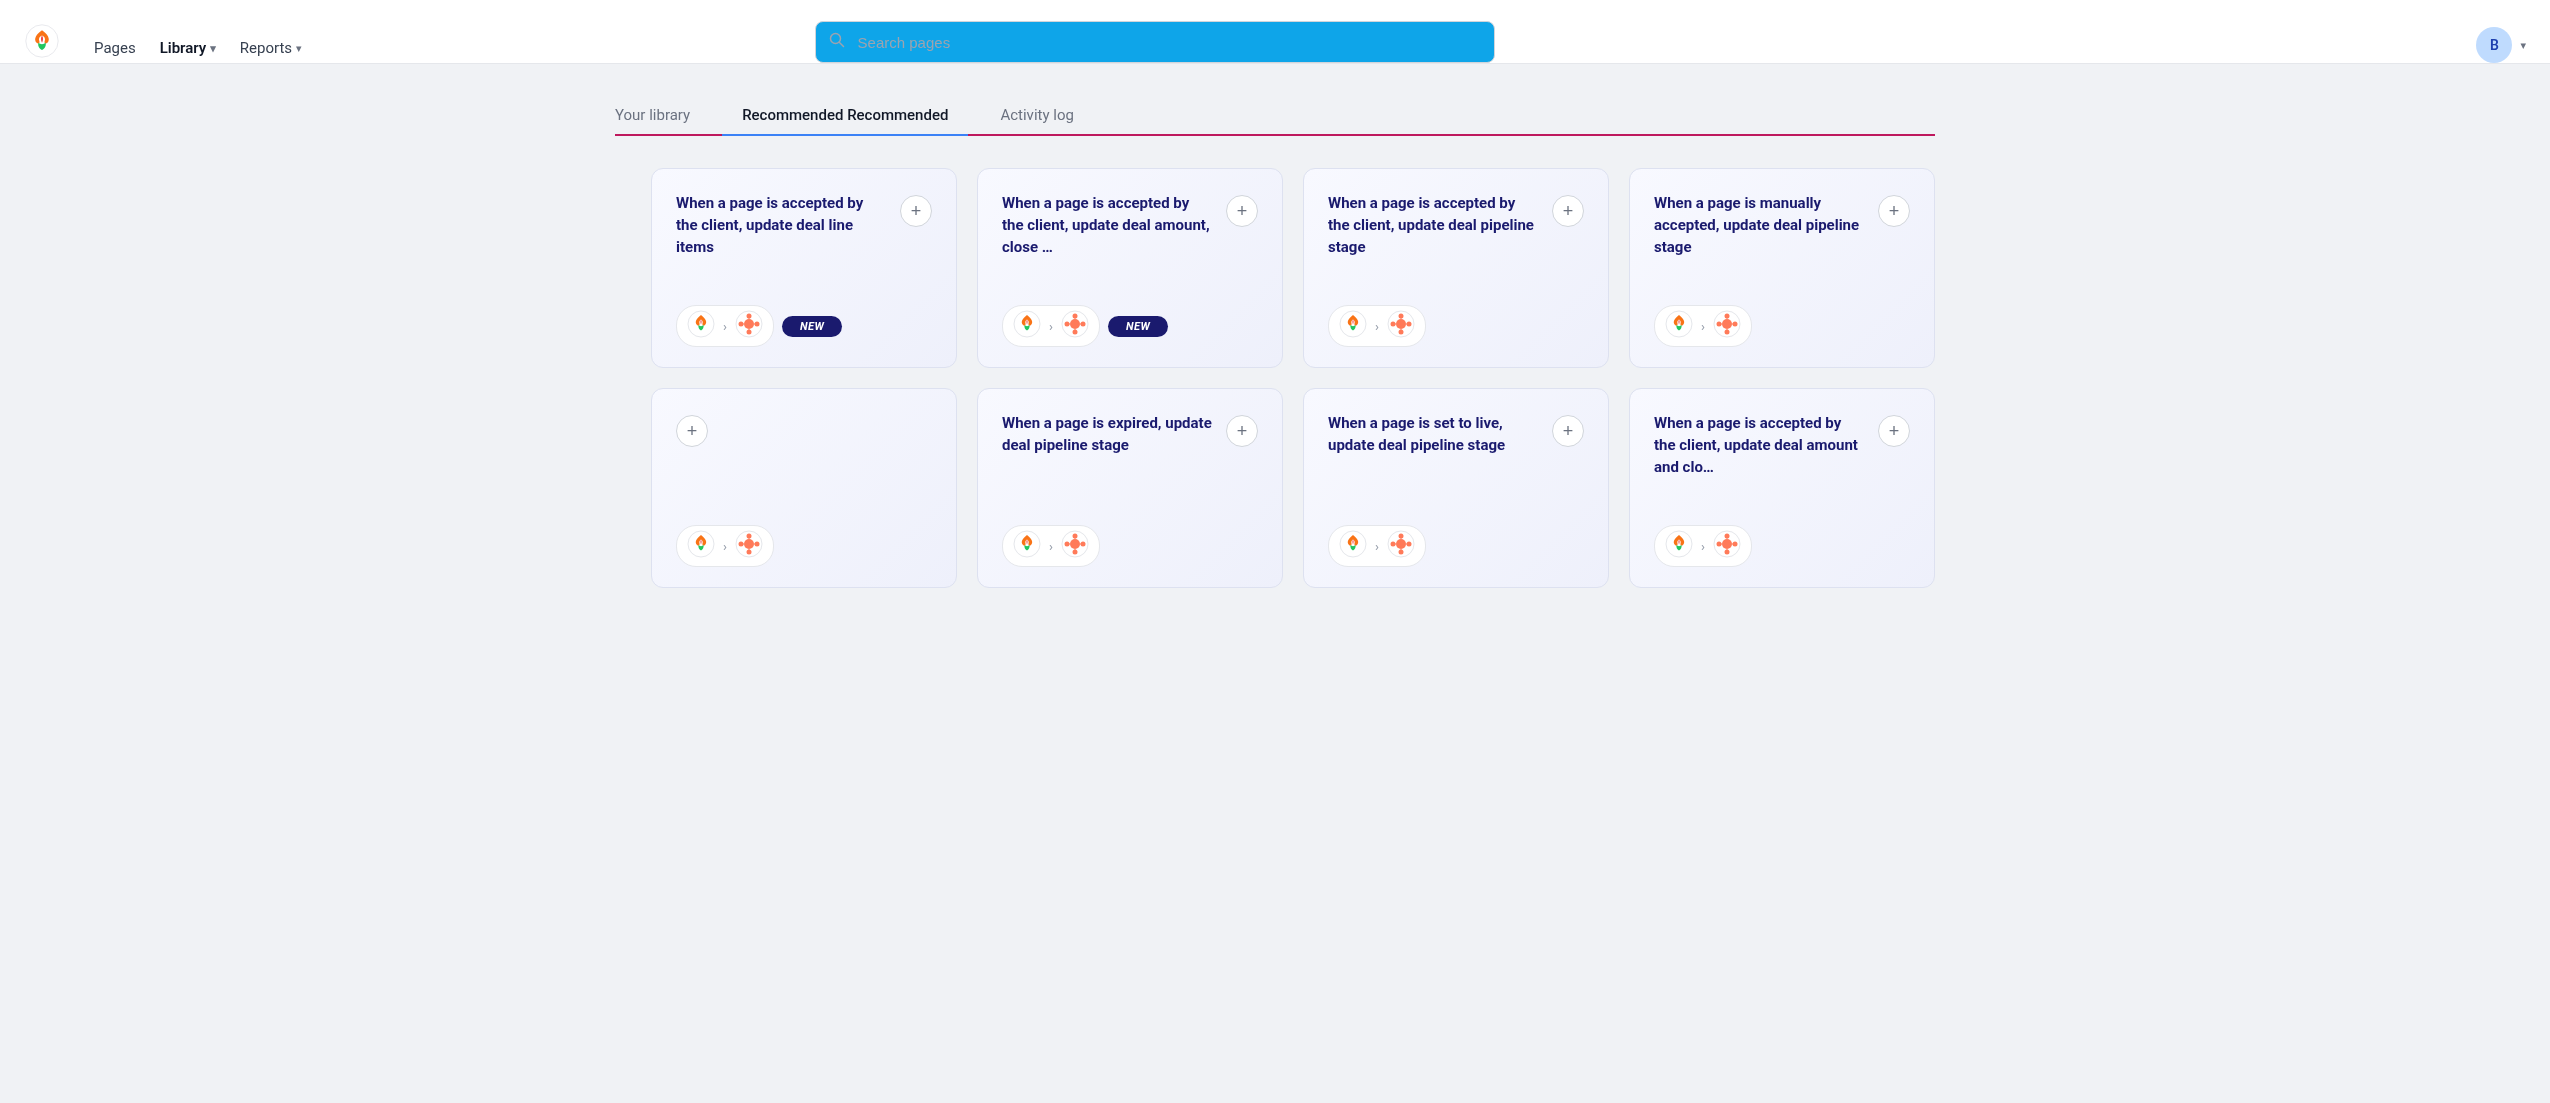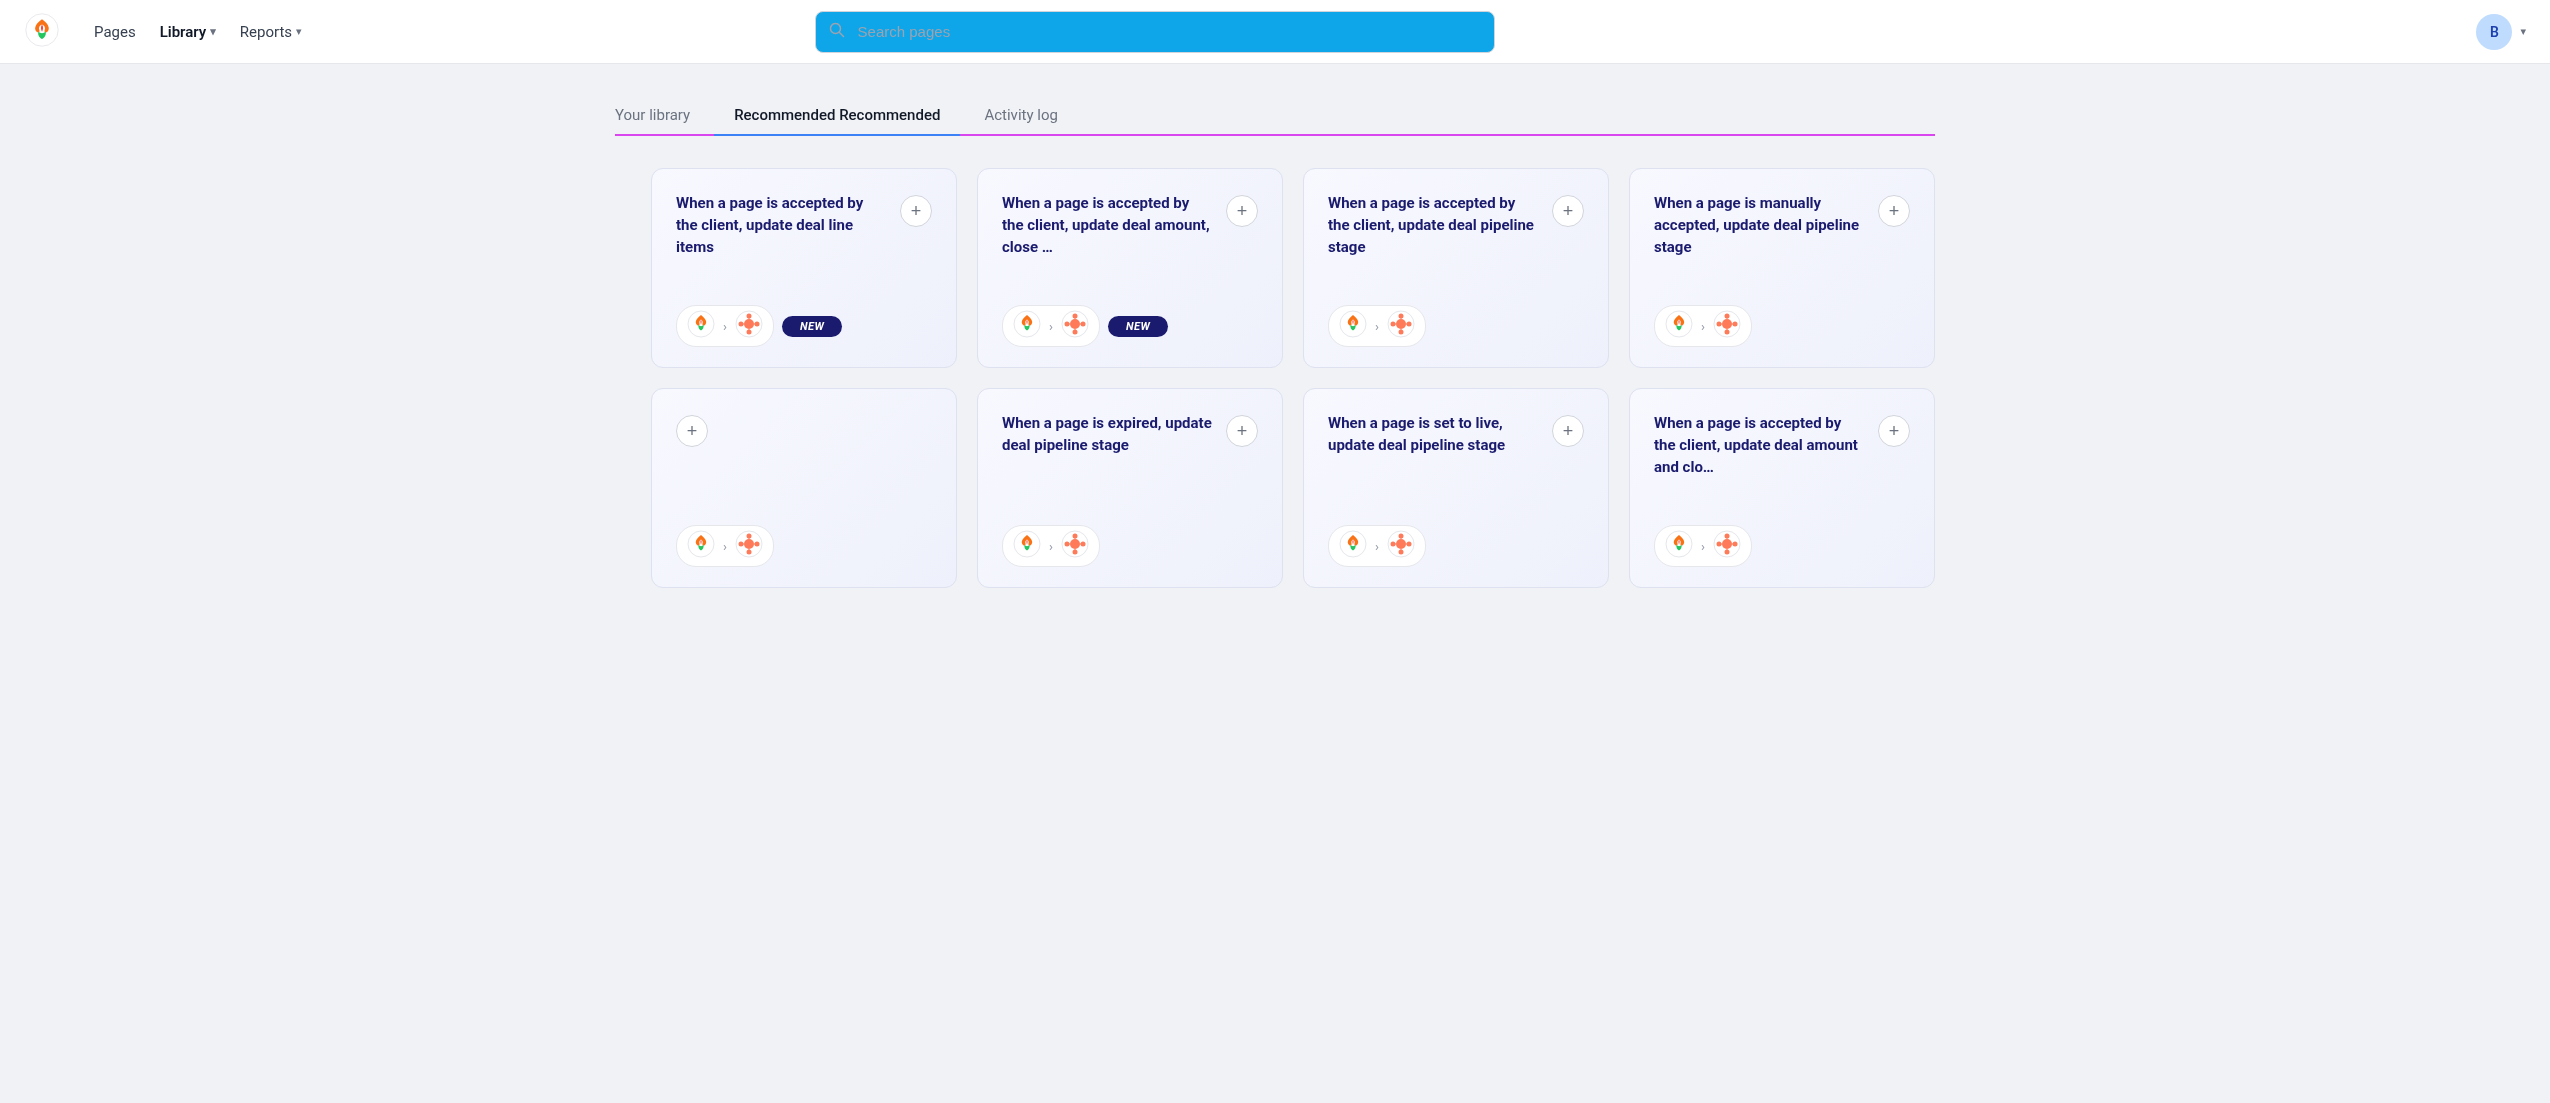--- a/index.html
+++ b/index.html
@@ -8,21 +8,21 @@
       background: #f0f2f5;
       min-height: 100vh;
     }
 
     
     .header {
       background: #fff;
       border-bottom: 1px solid #e5e7eb;
       height: 64px;
       display: flex;
-      align-items: center;
+      align-items: flex-end;
       padding: 0 24px;
       gap: 24px;
       position: sticky;
       top: 0;
       z-index: 10;
     }
     .logo {
       width: 36px;
       height: 36px;
       flex-shrink: 0;
@@ -99,22 +99,22 @@
     
     .main {
       max-width: 1400px;
       margin: 0 auto;
       padding: 32px 40px;
     }
 
     
     .tabs {
       display: flex;
-      gap: 4px;
-      border-bottom: 2px solid #d946ef;
+      gap: 12px;
+      border-bottom: 2px solid #be185d;
       margin-bottom: 32px;
     }
     .tab {
       padding: 10px 20px;
       font-size: 15px;
       color: #6b7280;
       cursor: pointer;
       border-bottom: 2px solid transparent;
       margin-bottom: -2px;
       white-space: nowrap;

